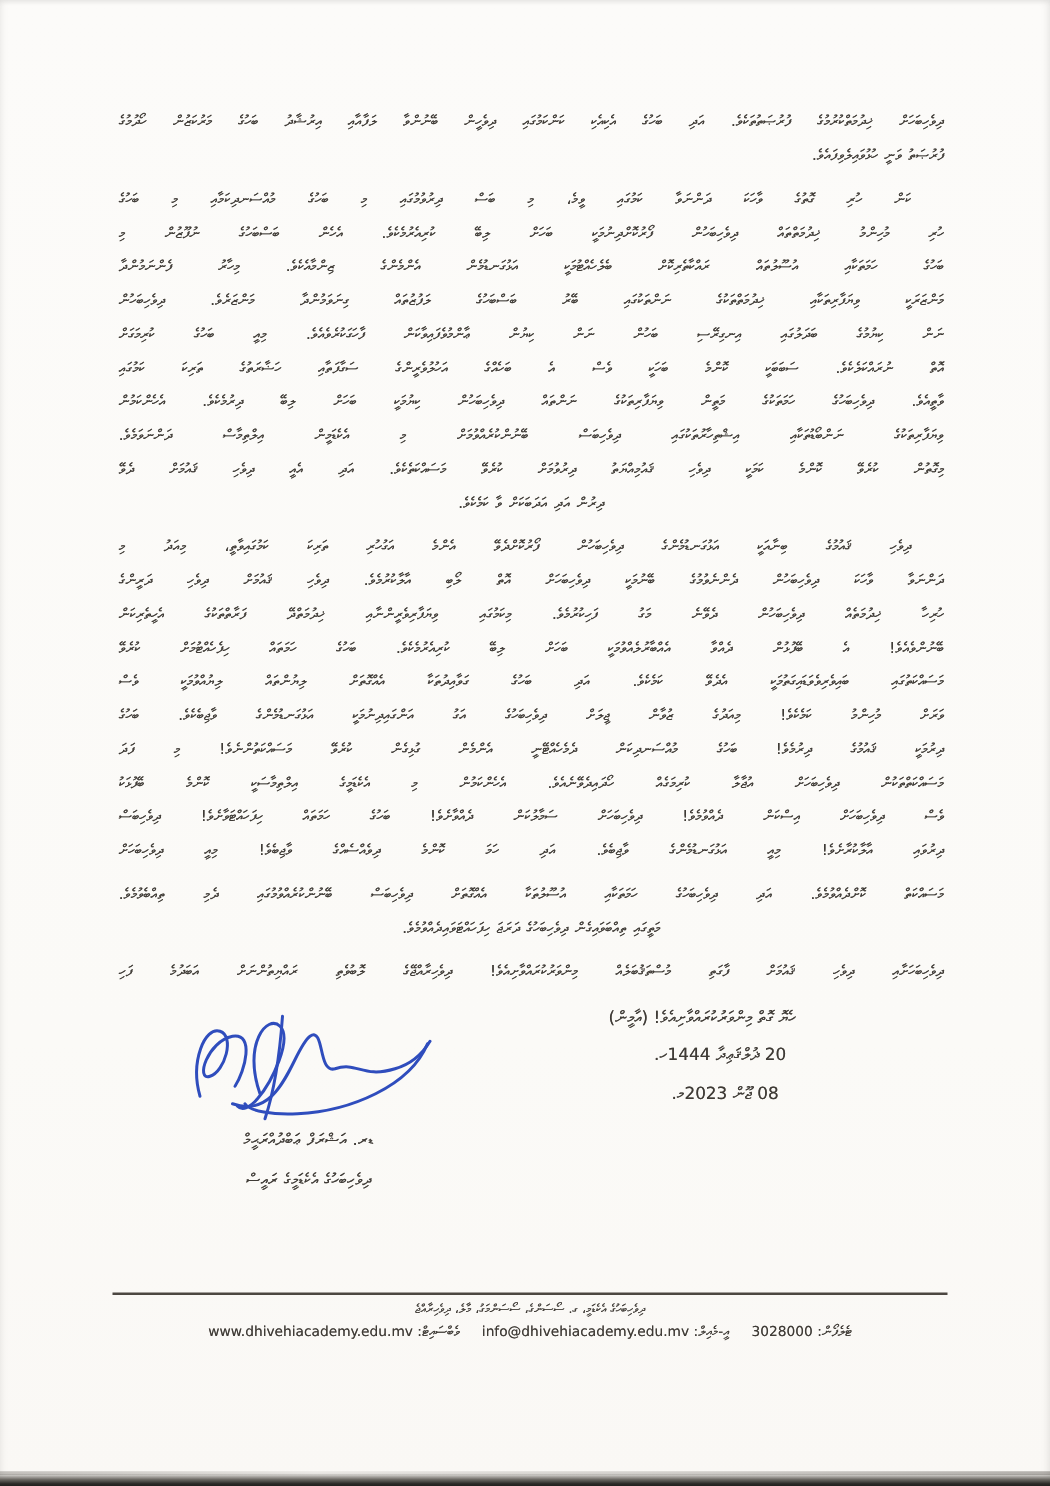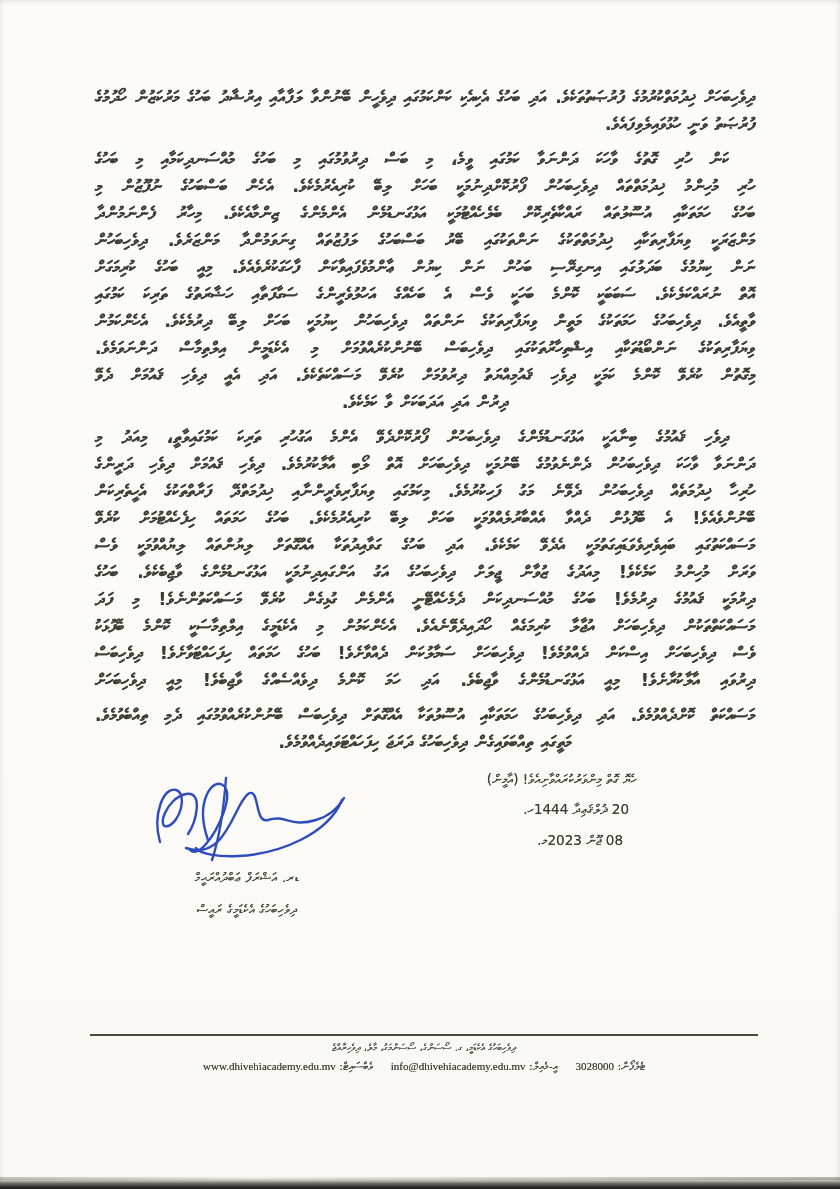--- a/index.html
+++ b/index.html
@@ -13,28 +13,27 @@
     box-shadow:inset 0 2px 4px rgba(0,0,0,.05), inset -3px 0 6px rgba(0,0,0,.05), inset 3px 0 5px rgba(0,0,0,.03);
     font-family:"DejaVu Sans","Liberation Sans",sans-serif;
     color:var(--ink);
   }
   .content{
     position:absolute;left:95px;right:85px;top:84px;
     direction:rtl;
   }
   .para{margin:0 0 8px 0;}
   .line{
-    font-size:17px;
+    font-size:12px;
     line-height:27px;
     text-align:justify;
     text-align-last:justify;
     word-spacing:1.5px;
     text-shadow:0 0 .5px rgba(63,59,54,.75);
     white-space:normal;
-    font-weight:bold;
   }
   .line.right{text-align-last:right;}
   .line.center{text-align-last:center;}
   .line.center-right{text-align-last:right;padding-right:140px;}
   .line.ind{text-indent:26px;}
 
   .closing{position:relative;height:190px;margin-top:2px;}
   .prayer{
     font-size:13.5px;line-height:30px;text-align:right;padding-right:118px;
     text-shadow:0 0 .5px rgba(63,59,54,.75);
@@ -62,21 +61,21 @@
   .footer-rule{border:0;border-top:2px solid #4c4741;margin:0 0 3px 0;}
   .footer-address{
     text-align:center;font-size:10px;line-height:17px;
     text-shadow:0 0 .4px rgba(63,59,54,.7);
   }
   .footer-contact{
     text-align:center;font-size:11px;line-height:18px;margin-top:1px;
     text-shadow:0 0 .4px rgba(63,59,54,.7);
   }
   .footer-contact .grp{white-space:nowrap;margin:0 7px;}
-  .latin{direction:ltr;unicode-bidi:embed;font-size:11px;font-family:Liberation Serif, serif;}
+  .latin{direction:ltr;unicode-bidi:embed;font-size:11px;}
 
   .scan-band{
     position:absolute;left:0;right:0;bottom:0;height:10px;
     background:linear-gradient(180deg,rgba(130,126,120,.15) 0%,#6e6b66 45%,#2c2a27 80%,#201f1d 100%);
   }
   .scan-smudge{
     position:absolute;left:0;right:0;bottom:9px;height:3px;
     background:linear-gradient(90deg,rgba(90,86,80,.35),rgba(120,116,110,.12) 30%,rgba(90,86,80,.28) 70%,rgba(70,66,60,.4));
   }
 </style>
@@ -113,20 +112,23 @@
           <div class="line justify">ވަރަށް މުހިންމު ކަމެކެވެ! މިއަދުގެ ޒުވާން ޖީލަށް ދިވެހިބަހުގެ އަގު އަންގައިދިނުމަކީ އަޅުގަނޑުމެންގެ ވާޖިބެކެވެ. ބަހުގެ</div>
           <div class="line justify">ދިރުމަކީ ޤައުމުގެ ދިރުމެވެ! ބަހުގެ މުއްސަނދިކަން ދެމެހެއްޓޭނީ އެންމެން ގުޅިގެން ކުރެވޭ މަސައްކަތުންނެވެ! މި ފަދަ</div>
           <div class="line justify">މަސައްކަތްތަކުން ދިވެހިބަހަށް އުޖާލާ ކުރިމަގެއް ހޯދައިދެވޭނެއެވެ. އެހެންކަމުން މި އެކެޑަމީގެ އިލްތިމާސަކީ ކޮންމެ ބޭފުޅަކު</div>
           <div class="line justify">ވެސް ދިވެހިބަހަށް އިސްކަން ދެއްވުމެވެ! ދިވެހިބަހަށް ސަމާލުކަން ދެއްވާށެވެ! ބަހުގެ ހަމަތައް ހިފަހައްޓަވާށެވެ! ދިވެހިބަސް</div>
           <div class="line justify">ދިރުވައި އާލާކުރާށެވެ! މިއީ އަޅުގަނޑުމެންގެ ވާޖިބެވެ. އަދި ހަމަ ކޮންމެ ދިވެއްސެއްގެ ވާޖިބެވެ! މިއީ ދިވެހިބަހަށް</div>
         </div>
         <div class="para">
           <div class="line justify">މަސައްކަތް ކޮށްދެއްވުމެވެ. އަދި ދިވެހިބަހުގެ ހަމަތަކާއި އުސޫލުތަކާ އެއްގޮތަށް ދިވެހިބަސް ބޭނުންކުރެއްވުމުގައި ދެމި ތިއްބެވުމެވެ.</div>
           <div class="line center">މަތީގައި ތިއްބަވައިގެން ދިވެހިބަހުގެ ދަރަޖަ ހިފަހައްޓަވައިދެއްވުމެވެ.</div>
         </div>
+        <div class="para">
+          <div class="line justify">ދިވެހިބަހަށާއި ދިވެހި ޤައުމަށް ފާގަތި މުސްތަޤުބަލެއް މިންވަރުކުރައްވާށިއެވެ! ދިވެހިރާއްޖޭގެ ލޮބުވެތި ރައްޔިތުންނަށް އަބަދުމެ ފަހި</div>
+        </div>
       </div>
 
     <div class="closing">
       <div class="prayer">ހެޔޮ ގޮތް މިންވަރުކުރައްވާށިއެވެ! (އާމީން)</div>
       <div class="date-line hijri">20 ޛުލްޤަޢިދާ 1444ހ.</div>
       <div class="date-line greg">08 ޖޫން 2023މ.</div>
 
       <div class="signature-block">
         <svg class="sig-svg" width="235" height="92" viewBox="0 0 235 92" fill="none" xmlns="http://www.w3.org/2000/svg">
           <g stroke="#1e3eb8" stroke-width="2.4" stroke-linecap="round" fill="none" opacity="0.92">

